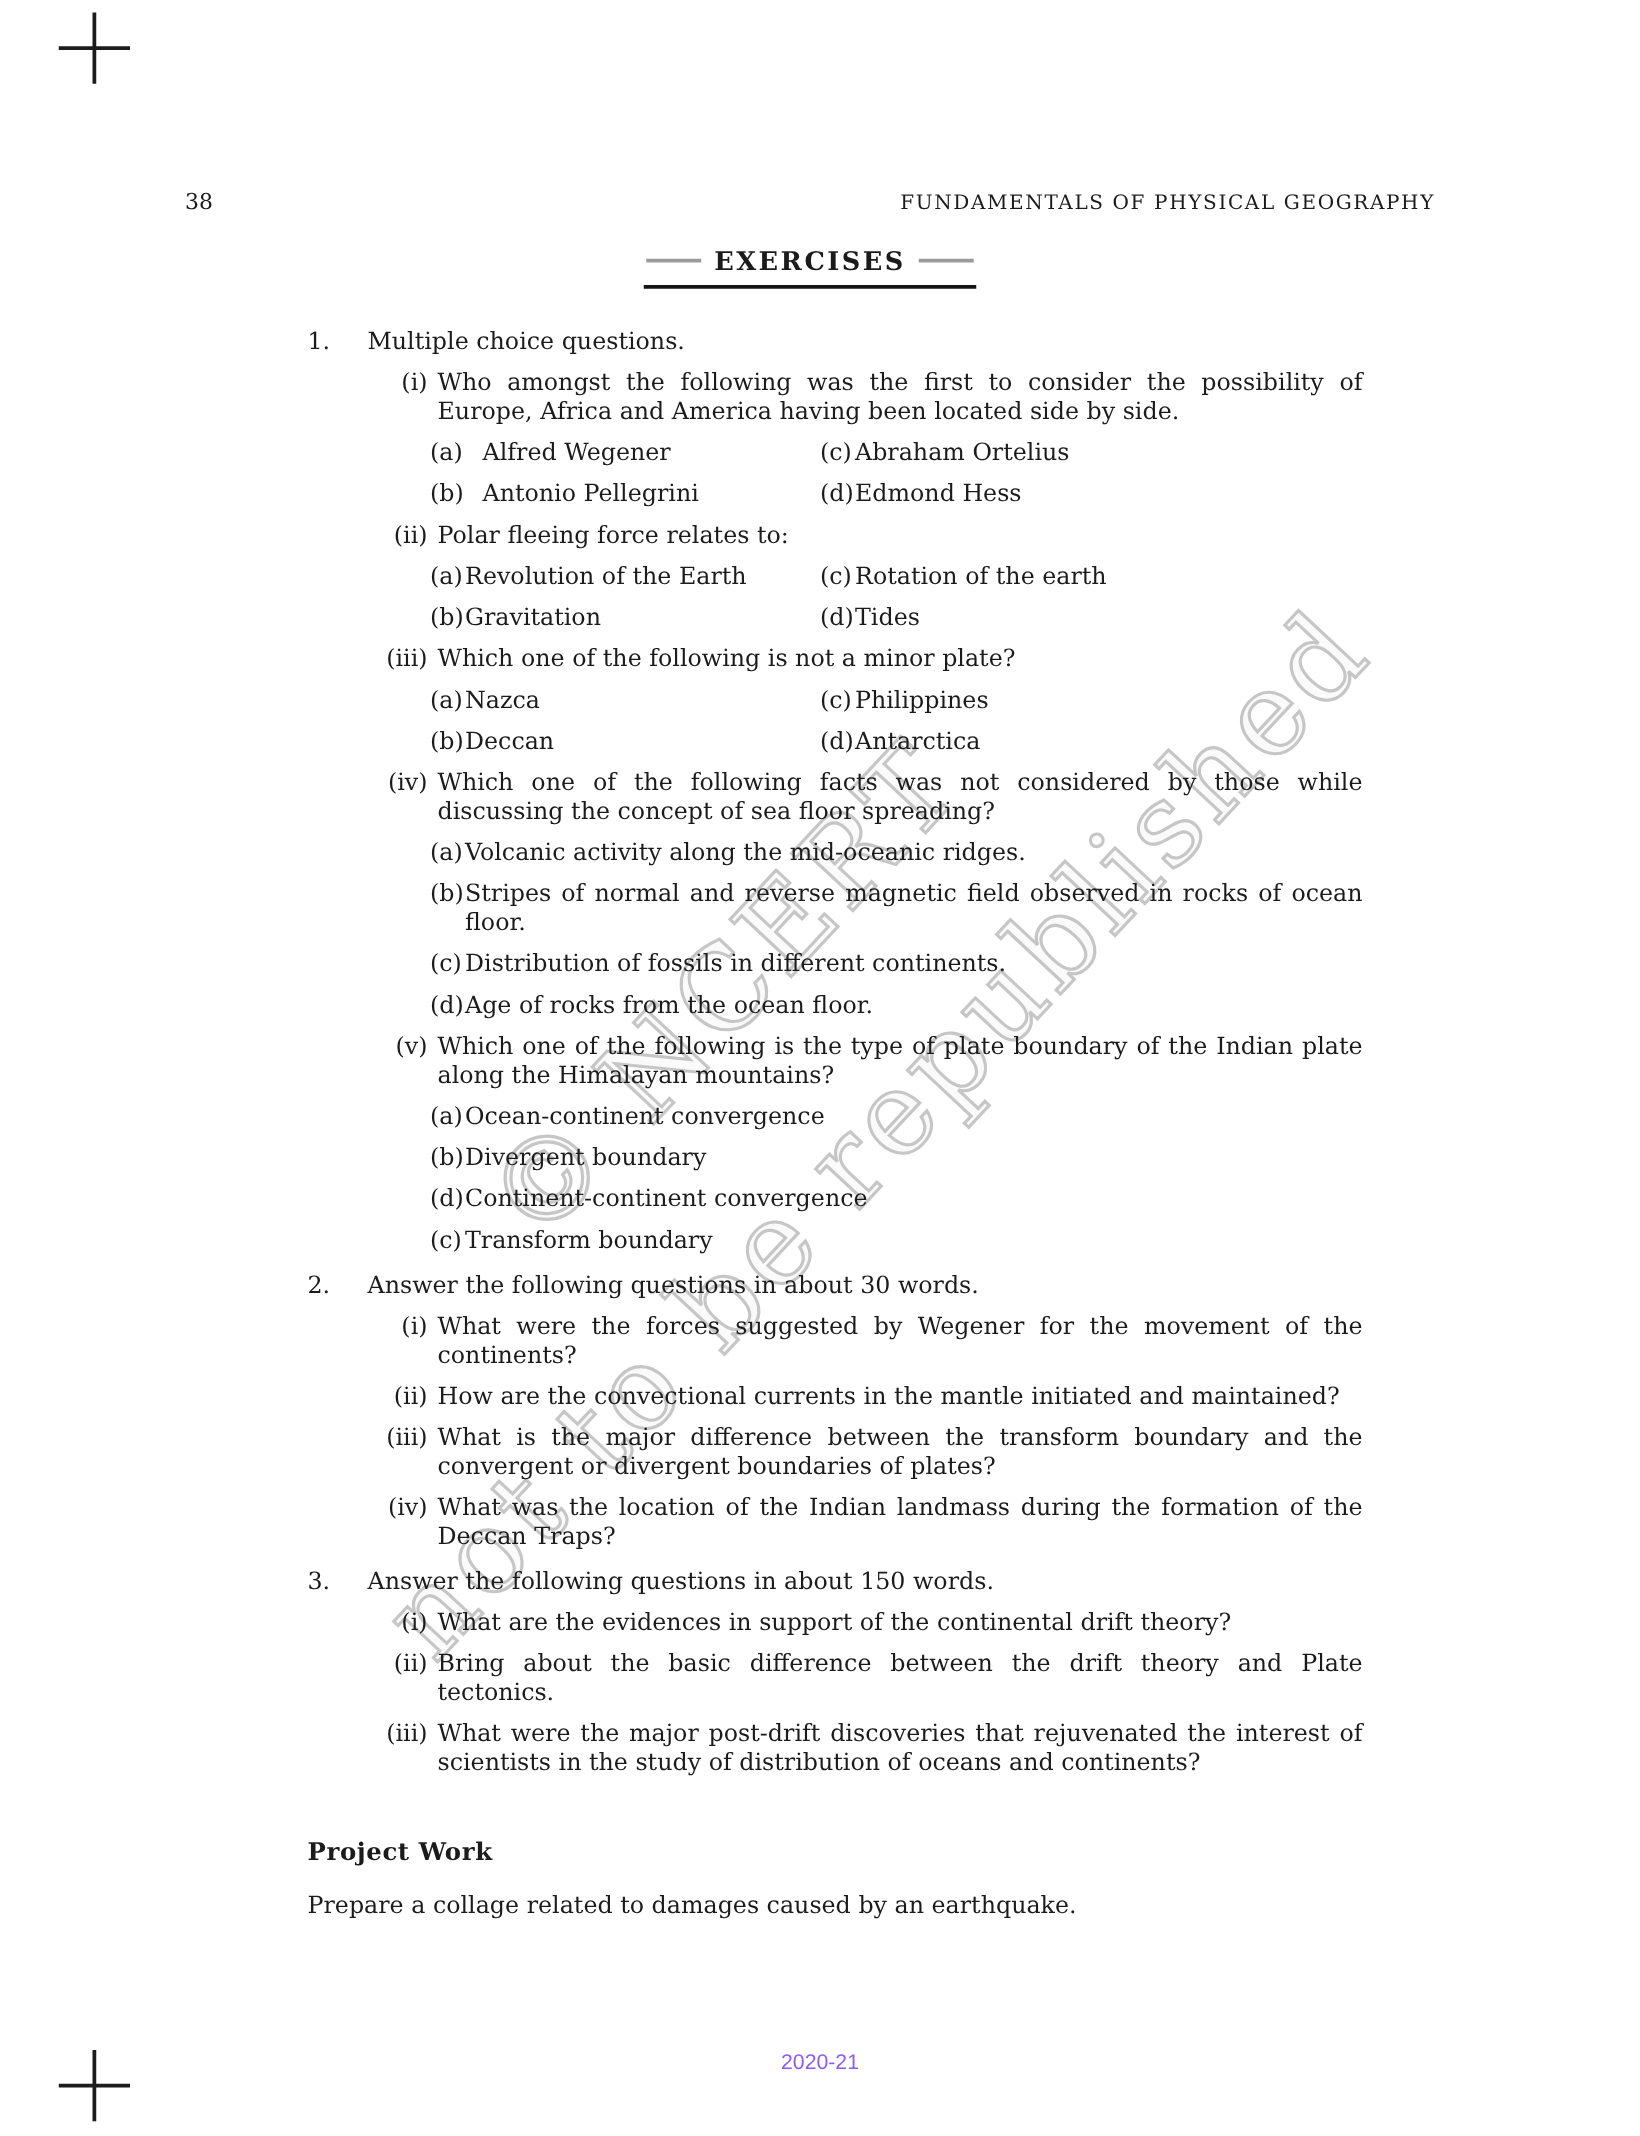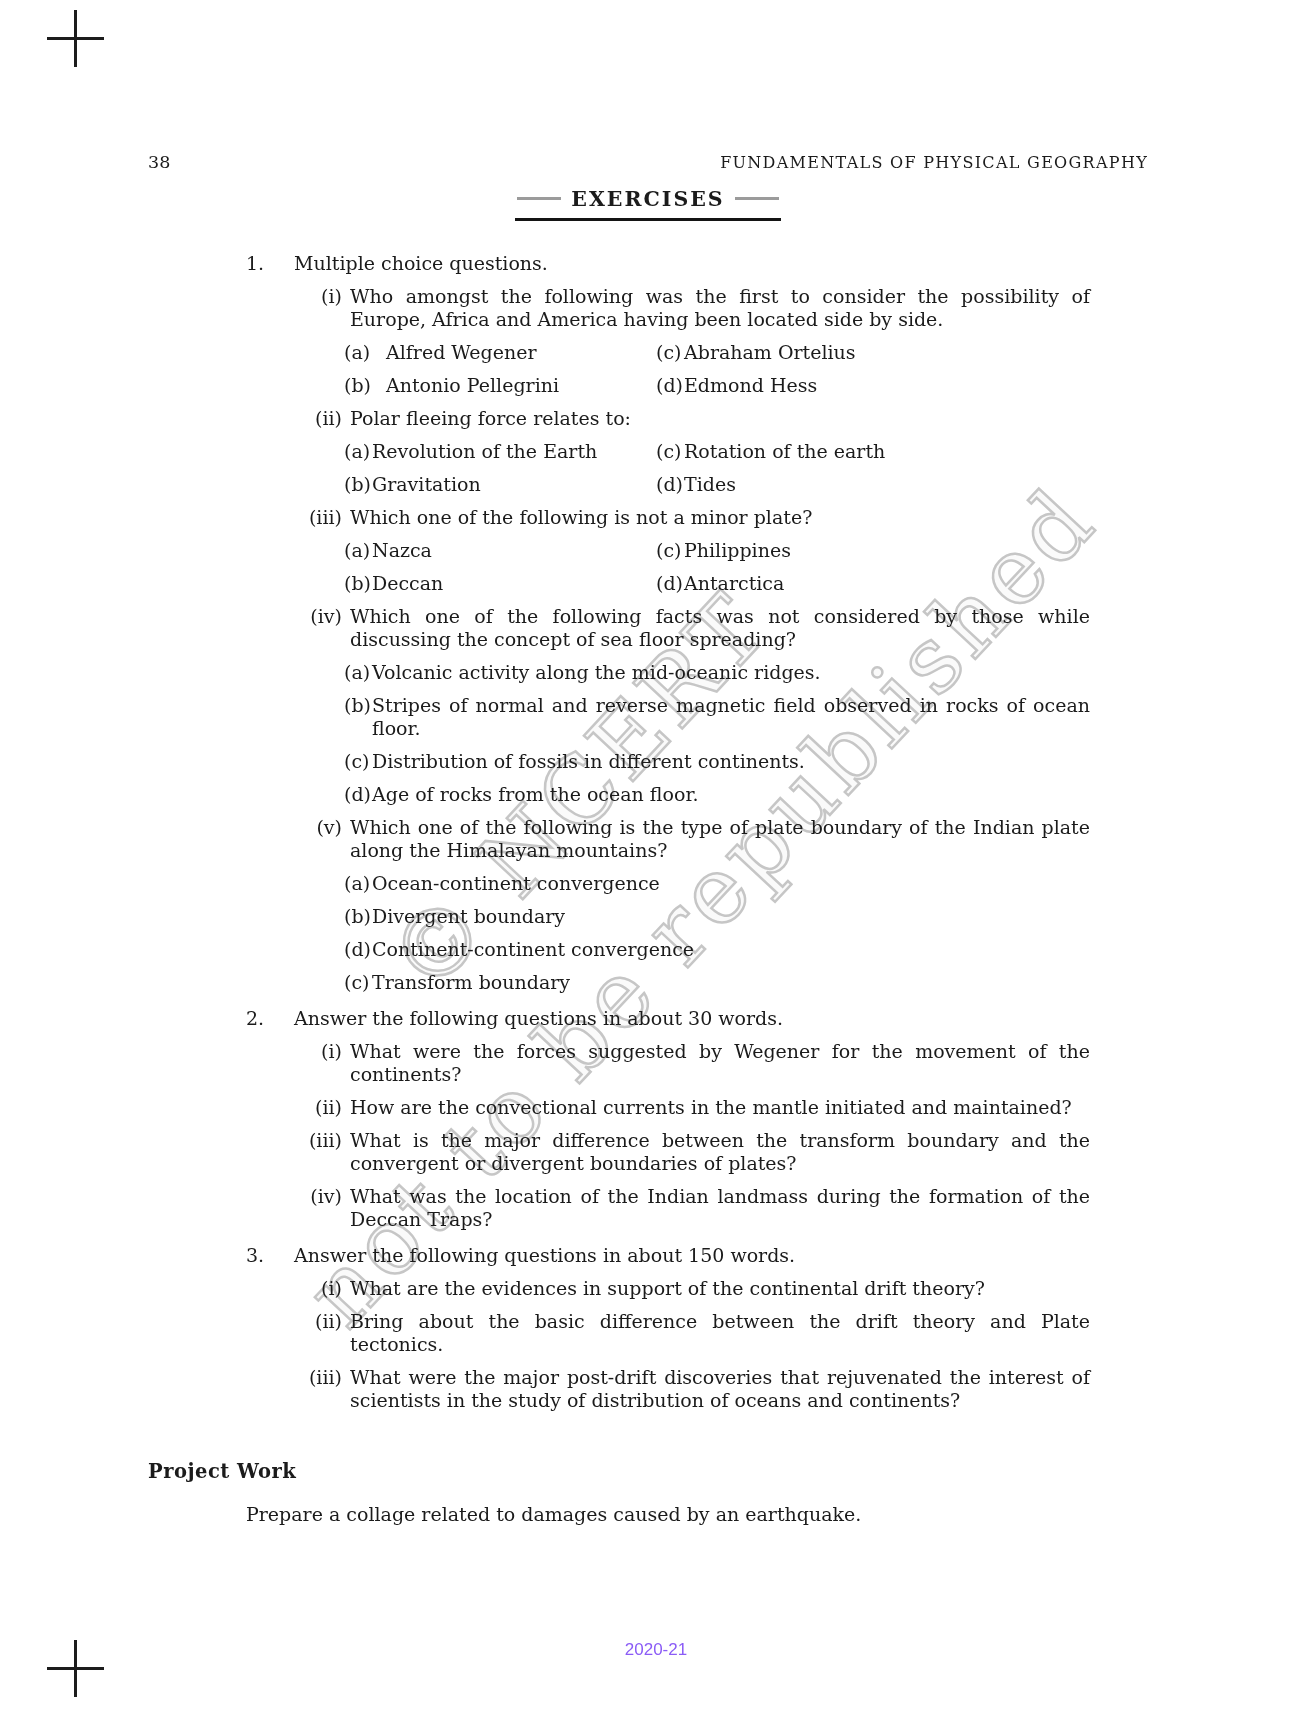--- a/index.html
+++ b/index.html
@@ -22,35 +22,35 @@
     font-size:92px;letter-spacing:5px;white-space:nowrap;
     color:rgba(246,246,246,0.55);
     -webkit-text-stroke:2.5px #c6c6c6;
     z-index:0;pointer-events:none;
   }
   
   .content{position:absolute;left:148px;top:152px;width:1000px;z-index:1;}
   .page-header{display:flex;justify-content:space-between;align-items:baseline;}
   .folio{font-size:17.5px;text-align:right;}
   .running-head{font-size:16px;letter-spacing:1.3px;}
-  .ex-wrap{margin-top:13px;text-align:center;}
+  .ex-wrap{margin-top:23px;text-align:center;}
   .ex-inner{display:inline-flex;align-items:center;gap:10px;border-bottom:3px solid #141414;padding:0 2px 7px 2px;}
   .ex-line{width:44px;height:3px;background:#9b9b9b;}
   .ex-title{font-size:20.5px;font-weight:bold;letter-spacing:2px;}
   .qa{margin-top:31px;width:942px;font-size:19px;line-height:23px;}
   .q{display:grid;grid-template-columns:98px 48px 1fr;margin-top:13px;}
   .sub{display:grid;grid-template-columns:150px 44px 1fr;margin-top:10px;}
   .sub .roman{text-align:right;}
   .sub .stext{padding-left:8px;}
   .justify{text-align:justify;}
   .opts2{margin-left:196px;margin-top:10px;display:grid;grid-template-columns:312px 1fr;row-gap:10px;}
   .optlist{margin-left:196px;margin-top:10px;padding-left:28px;text-indent:-28px;}
   .olabel{display:inline-block;width:28px;text-indent:0;}
   .olabel.wide{width:42px;}
-  .project-title{margin-top:48px;font-size:19.5px;font-weight:bold;letter-spacing:0.5px;}
+  .project-title{margin-top:48px;margin-left:98px;font-size:19.5px;font-weight:bold;letter-spacing:0.5px;}
   .project-text{margin-top:20px;margin-left:98px;font-size:19px;}
   .page-footer{
     position:absolute;left:0;top:1640px;width:1312px;text-align:center;z-index:1;
     font-family:"Liberation Sans", sans-serif;font-size:17px;color:#8b5cf6;
   }
 </style>
 </head>
 <body>
 
 <div class="crop tl">

